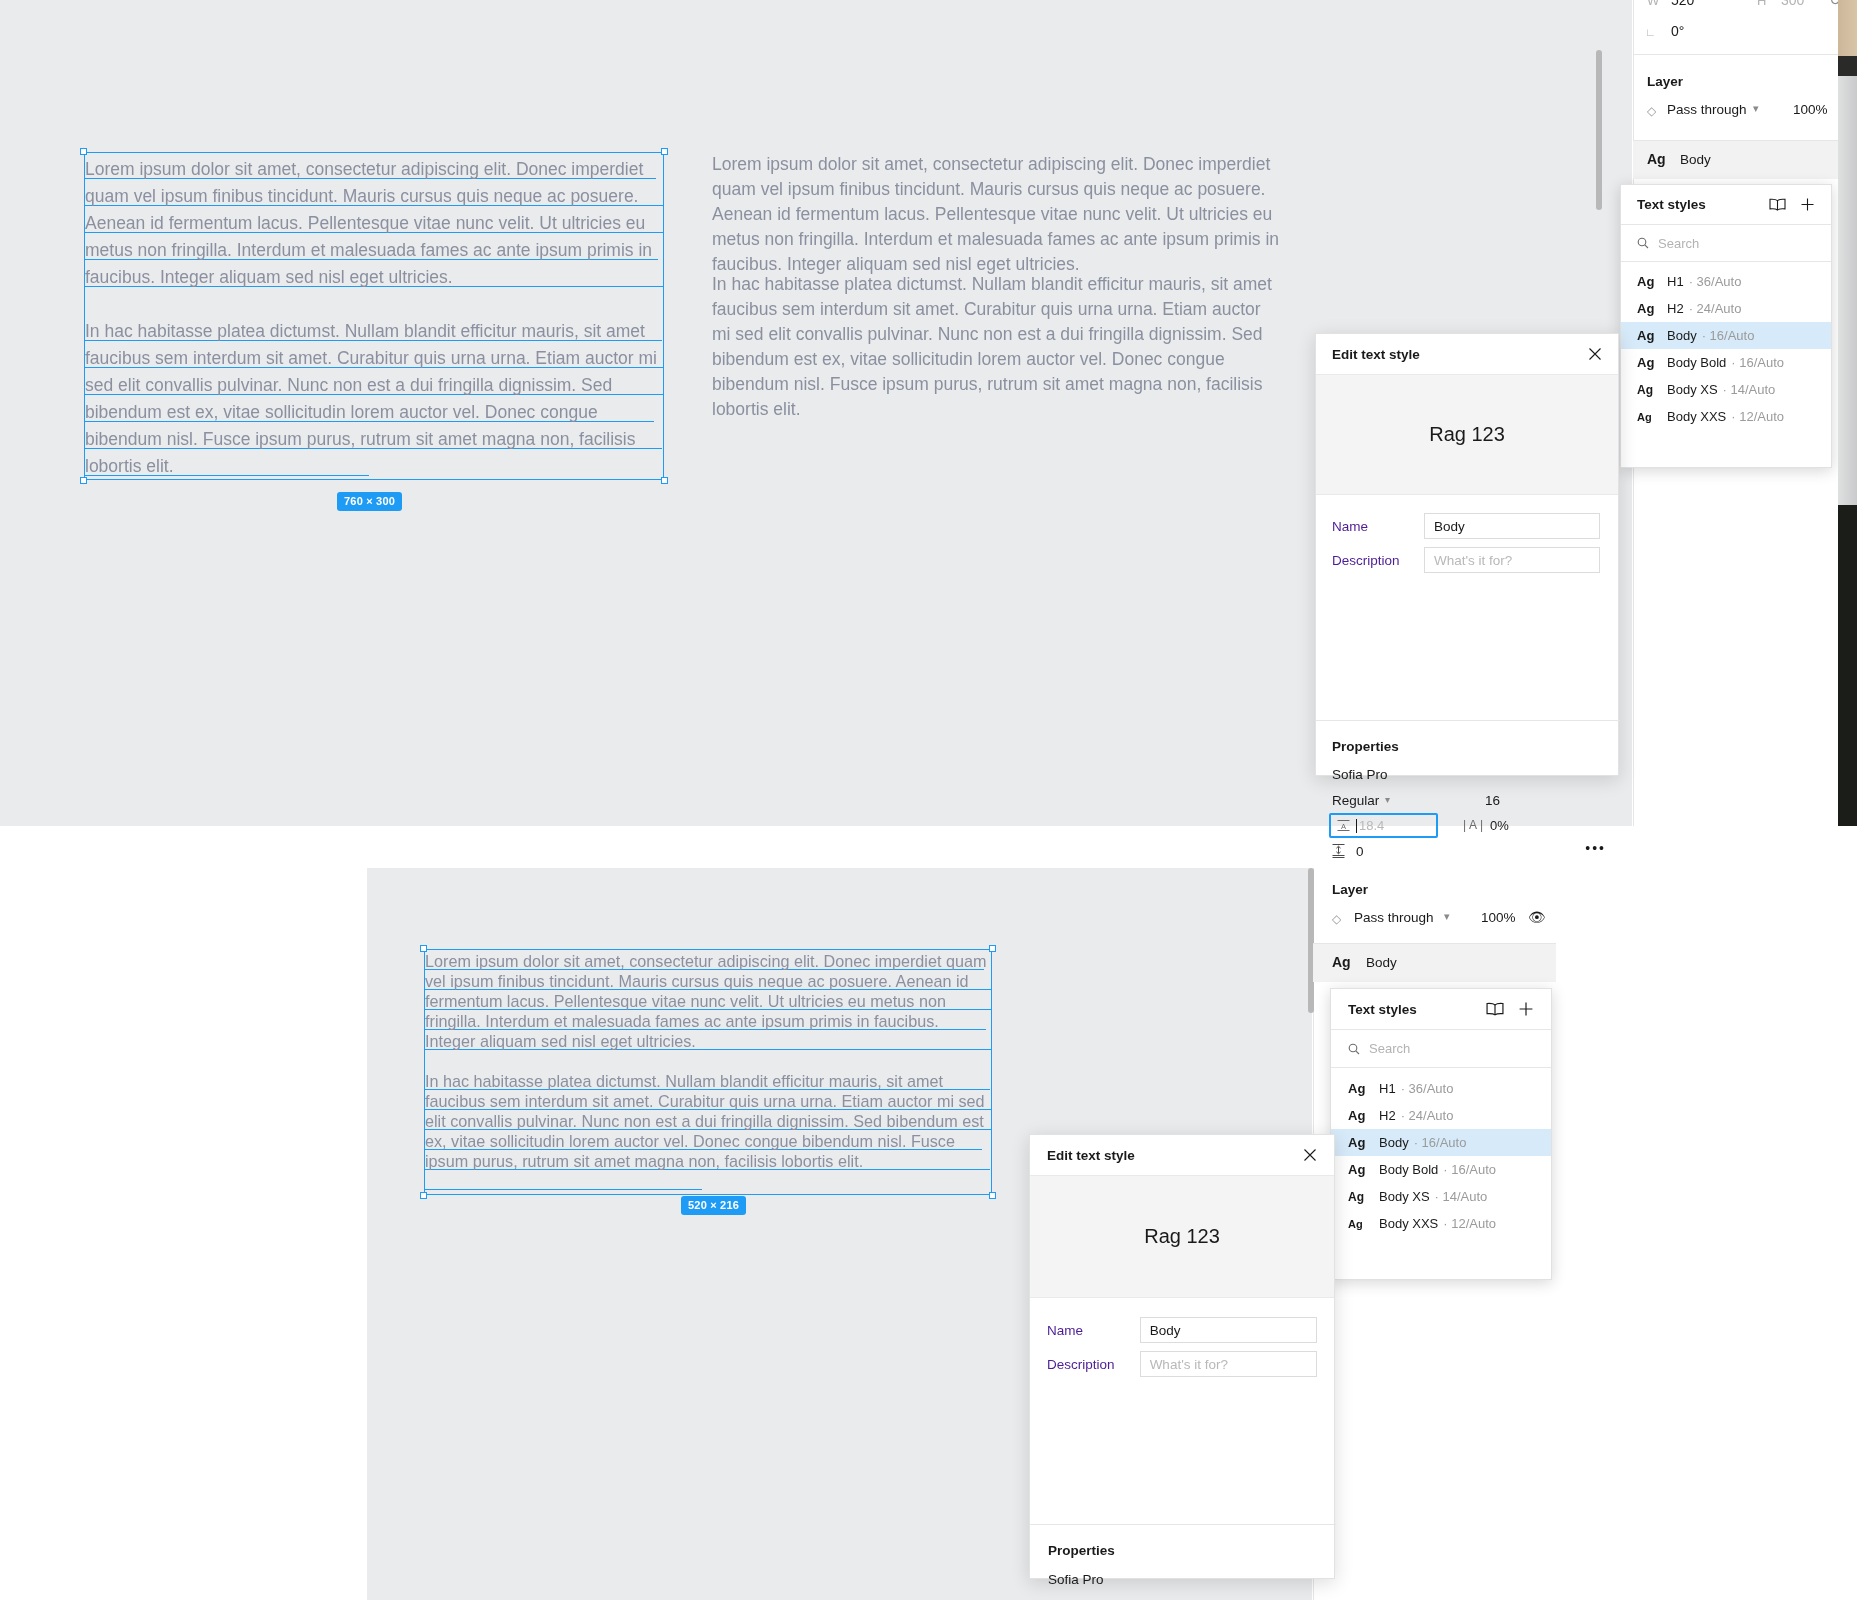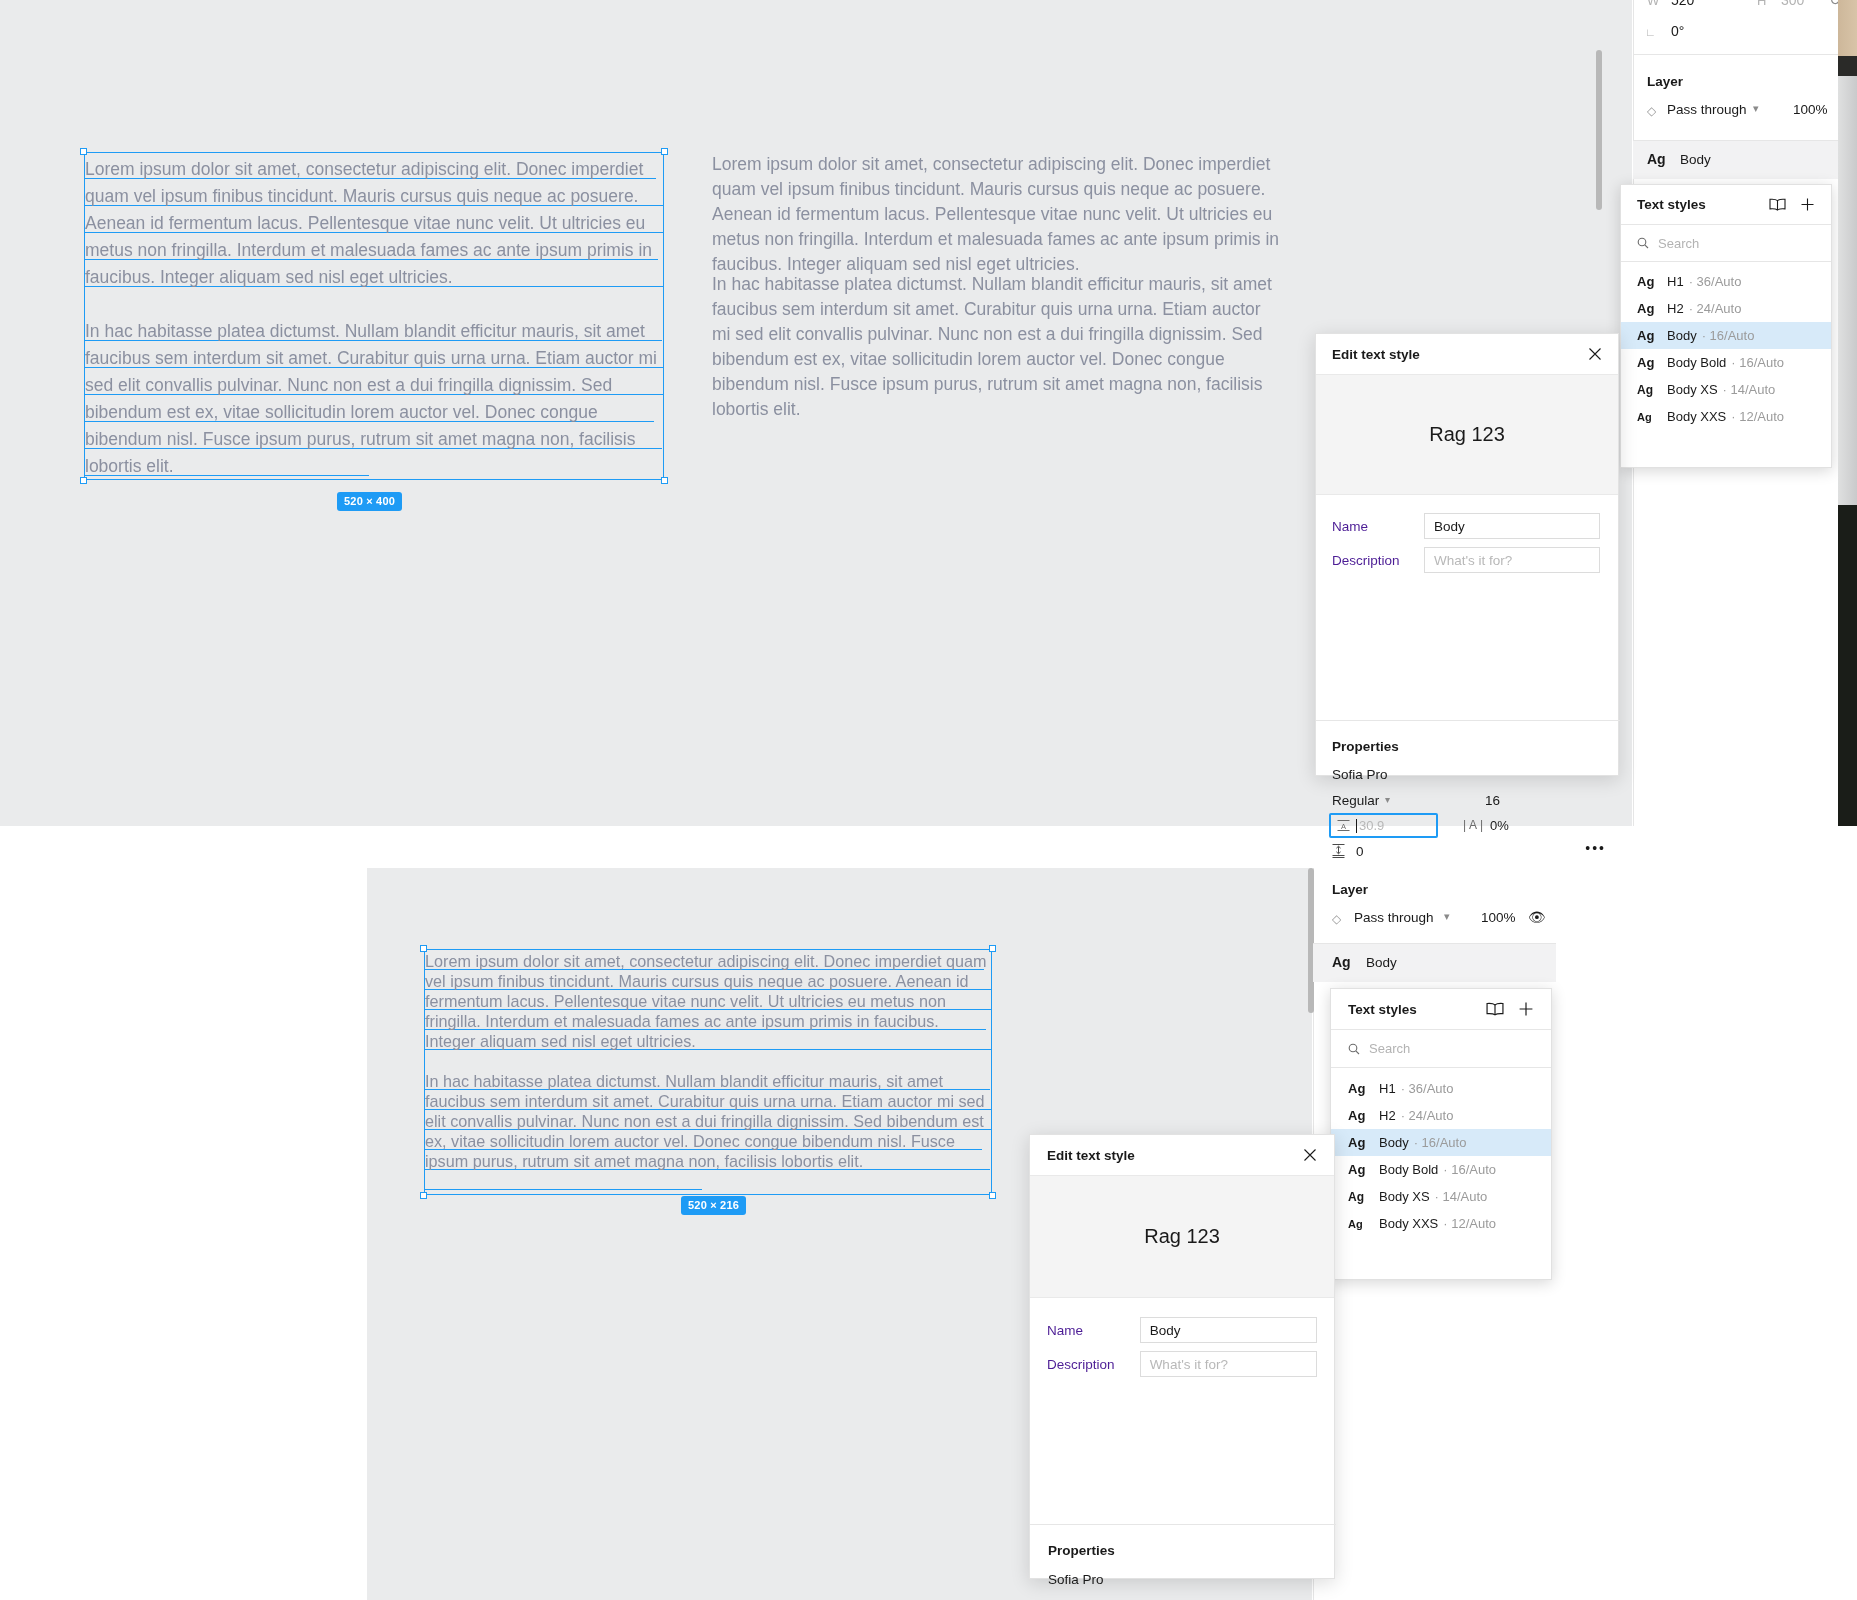--- a/index.html
+++ b/index.html
@@ -92,21 +92,21 @@
     <div class="baseline" style="left:0;top:215px;width:580px;"></div>
     <div class="baseline" style="left:0;top:242px;width:580px;"></div>
     <div class="baseline" style="left:0;top:269px;width:570px;"></div>
     <div class="baseline" style="left:0;top:296px;width:578px;"></div>
     <div class="baseline" style="left:0;top:323px;width:285px;"></div>
 
     <div class="loremtext" style="left:1px;top:4px;width:578px;font-size:17.5px;line-height:27px;">Lorem ipsum dolor sit amet, consectetur adipiscing elit. Donec imperdiet quam vel ipsum finibus tincidunt. Mauris cursus quis neque ac posuere. Aenean id fermentum lacus. Pellentesque vitae nunc velit. Ut ultricies eu metus non fringilla. Interdum et malesuada fames ac ante ipsum primis in faucibus. Integer aliquam sed nisl eget ultricies.</div>
     <div class="loremtext" style="left:1px;top:166px;width:578px;font-size:17.5px;line-height:27px;">In hac habitasse platea dictumst. Nullam blandit efficitur mauris, sit amet faucibus sem interdum sit amet. Curabitur quis urna urna. Etiam auctor mi sed elit convallis pulvinar. Nunc non est a dui fringilla dignissim. Sed bibendum est ex, vitae sollicitudin lorem auctor vel. Donec congue bibendum nisl. Fusce ipsum purus, rutrum sit amet magna non, facilisis lobortis elit.</div>
   </div>
 
-  <div class="dimbadge" style="left:337px;top:492px;">520 × 400</div>
+  <div class="dimbadge" style="left:337px;top:492px;">760 × 300</div>
 
   <div class="loremtext" style="left:712px;top:152px;width:568px;font-size:17.5px;line-height:25px;">Lorem ipsum dolor sit amet, consectetur adipiscing elit. Donec imperdiet quam vel ipsum finibus tincidunt. Mauris cursus quis neque ac posuere. Aenean id fermentum lacus. Pellentesque vitae nunc velit. Ut ultricies eu metus non fringilla. Interdum et malesuada fames ac ante ipsum primis in faucibus. Integer aliquam sed nisl eget ultricies.</div>
   <div class="loremtext" style="left:712px;top:272px;width:568px;font-size:17.5px;line-height:25px;">In hac habitasse platea dictumst. Nullam blandit efficitur mauris, sit amet faucibus sem interdum sit amet. Curabitur quis urna urna. Etiam auctor mi sed elit convallis pulvinar. Nunc non est a dui fringilla dignissim. Sed bibendum est ex, vitae sollicitudin lorem auctor vel. Donec congue bibendum nisl. Fusce ipsum purus, rutrum sit amet magna non, facilisis lobortis elit.</div>
 
   <div class="panel" style="left:1633px;top:0;width:224px;height:826px;"></div>
   <div class="vr" style="left:1633px;top:0;height:826px;"></div>
 
   <div style="position:absolute;left:1633px;top:-9px;width:224px;height:24px;">
     <span style="position:absolute;left:14px;top:2px;font-size:13px;color:#b3b3b3;">W</span>
     <span style="position:absolute;left:38px;top:1px;font-size:14px;color:#1a1a1a;">520</span>
@@ -229,21 +229,21 @@
       <span class="prop-txt" style="position:absolute;left:16px;top:73px;font-size:13.5px;">Regular</span>
       <span style="position:absolute;left:69px;top:74px;font-size:10px;color:#8a8a8a;">▾</span>
       <span class="prop-txt" style="position:absolute;left:169px;top:73px;font-size:13.5px;">16</span>
 
       <div class="inp-focus" style="position:absolute;left:13px;top:93px;width:109px;height:25px;display:flex;align-items:center;padding-left:6px;">
         <svg width="13" height="13" viewBox="0 0 13 13" style="margin-right:6px;">
           <path d="M0.5 1.5h12M0.5 11.5h12" stroke="#6b6b6b" stroke-width="1"></path>
           <text x="6.5" y="9.6" font-size="7.5" text-anchor="middle" fill="#6b6b6b" font-family="Liberation Sans, sans-serif">A</text>
         </svg>
         <span class="caret" style="height:14px;margin-right:2px;"></span>
-        <span style="font-size:13px;color:#b8b8b8;">30.9</span>
+        <span style="font-size:13px;color:#b8b8b8;">18.4</span>
       </div>
 
       <span style="position:absolute;left:147px;top:98px;font-size:12px;color:#6b6b6b;">|</span>
       <span style="position:absolute;left:153px;top:98px;font-size:12px;color:#6b6b6b;">A</span>
       <span style="position:absolute;left:164px;top:98px;font-size:12px;color:#6b6b6b;">|</span>
       <span class="prop-txt" style="position:absolute;left:174px;top:98px;font-size:13px;">0%</span>
 
       <svg width="13" height="14" viewBox="0 0 13 14" style="position:absolute;left:16px;top:124px;">
         <path d="M0.5 0.5h12M0.5 11.5h12M0.5 13.5h12" stroke="#4a4a4a" stroke-width="1"></path>
         <path d="M6.5 2.5v7M4.4 4.2l2.1-2 2.1 2M4.4 7.8l2.1 2 2.1-2" stroke="#4a4a4a" stroke-width="1" fill="none"></path>

